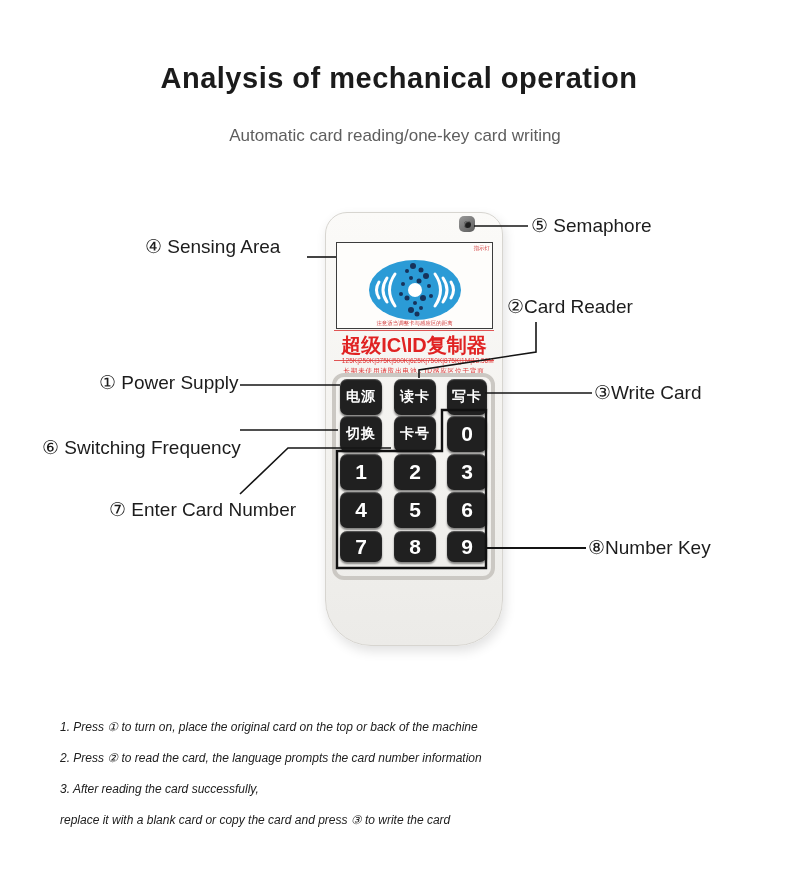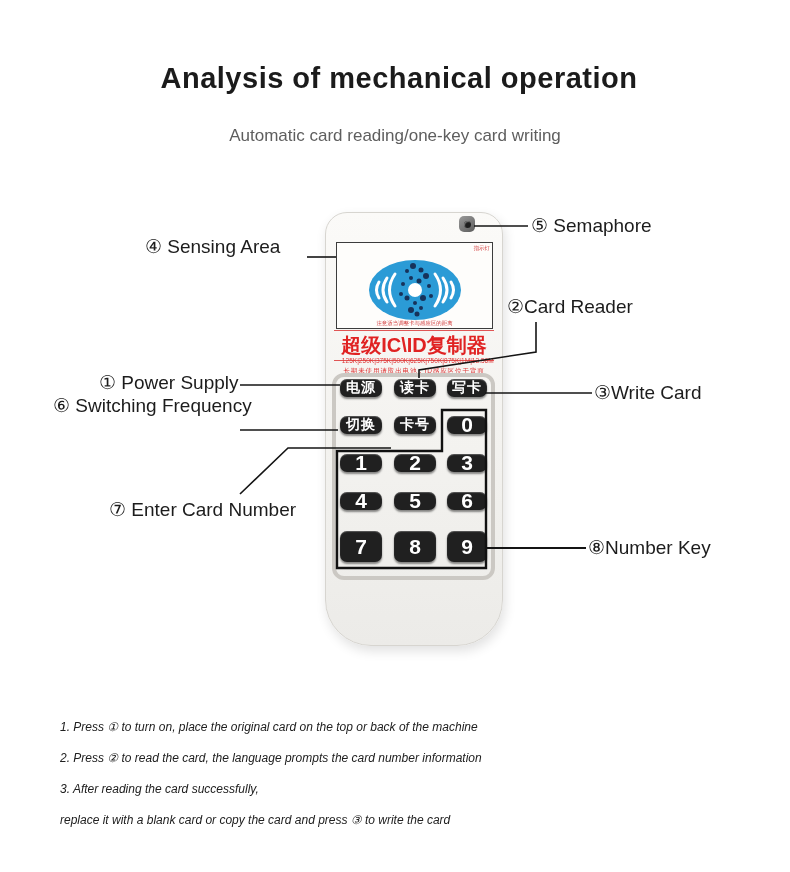--- a/index.html
+++ b/index.html
@@ -34,21 +34,21 @@
                  color:#e02222;font-weight:bold;font-size:20px;white-space:nowrap;
                  border-top:1px solid #e05555;border-bottom:1px solid #e05555;padding:1px 0;}
   .freq1{position:absolute;left:0px;top:144px;width:176px;text-align:center;font-size:8px;color:#e03636;
          transform:scale(.82);transform-origin:center top;white-space:nowrap;}
   .freq2{position:absolute;left:0px;top:153px;width:176px;text-align:center;font-size:8px;color:#e03636;
          transform:scale(.82);transform-origin:center top;white-space:nowrap;letter-spacing:1px;}
 
   .bezel{position:absolute;left:6px;top:160px;width:163px;height:207px;box-sizing:border-box;
          border:4px solid #cbc8c3;border-radius:12px;}
 
-  .key{position:absolute;width:42px;height:18px;background:#202020;border-radius:7px;color:#ffffff;
+  .key{position:absolute;width:42px;height:36px;background:#202020;border-radius:7px;color:#ffffff;
        display:flex;align-items:center;justify-content:center;font-weight:bold;
        box-shadow:0 2px 2px rgba(0,0,0,.45), inset 0 1px 1px rgba(255,255,255,.25);}
   .key.cn{font-size:14px;letter-spacing:1px;}
   .key.num{font-size:21px;}
   .c1{left:14px}.c2{left:68px}.c3{left:121px;width:40px}
   .r1{top:166px}.r2{top:203px}.r3{top:241px}.r4{top:279px}.r5{top:318px;height:31px}
 
   
   .lab{position:absolute;font-size:19px;color:#1c1c1c;white-space:nowrap;}
 
@@ -144,21 +144,21 @@
       <path d="M487,548 H586" stroke-width="2.2"></path>
     </g>
     <path d="M442,410 H486 V568 H337 V451 H442 Z" stroke="#111111" stroke-width="2.4" fill="none"></path>
   </svg>
 
   <div class="lab" style="left:531px;top:214px;">⑤ Semaphore</div>
   <div class="lab" style="left:145px;top:235px;">④ Sensing Area</div>
   <div class="lab" style="left:99px;top:371px;">① Power Supply</div>
   <div class="lab" style="left:507px;top:295px;">②Card Reader</div>
   <div class="lab" style="left:594px;top:381px;">③Write Card</div>
-  <div class="lab" style="left:42px;top:394px;margin-left:11px;">⑥ Switching Frequency</div>
+  <div class="lab" style="left:42px;top:436px;">⑥ Switching Frequency</div>
   <div class="lab" style="left:109px;top:498px;">⑦ Enter Card Number</div>
   <div class="lab" style="left:588px;top:536px;">⑧Number Key</div>
 
   <div class="steps">
     <div>1. Press ① to turn on, place the original card on the top or back of the machine</div>
     <div>2. Press ② to read the card, the language prompts the card number information</div>
     <div>3. After reading the card successfully,</div>
     <div>replace it with a blank card or copy the card and press ③ to write the card</div>
   </div>
 

